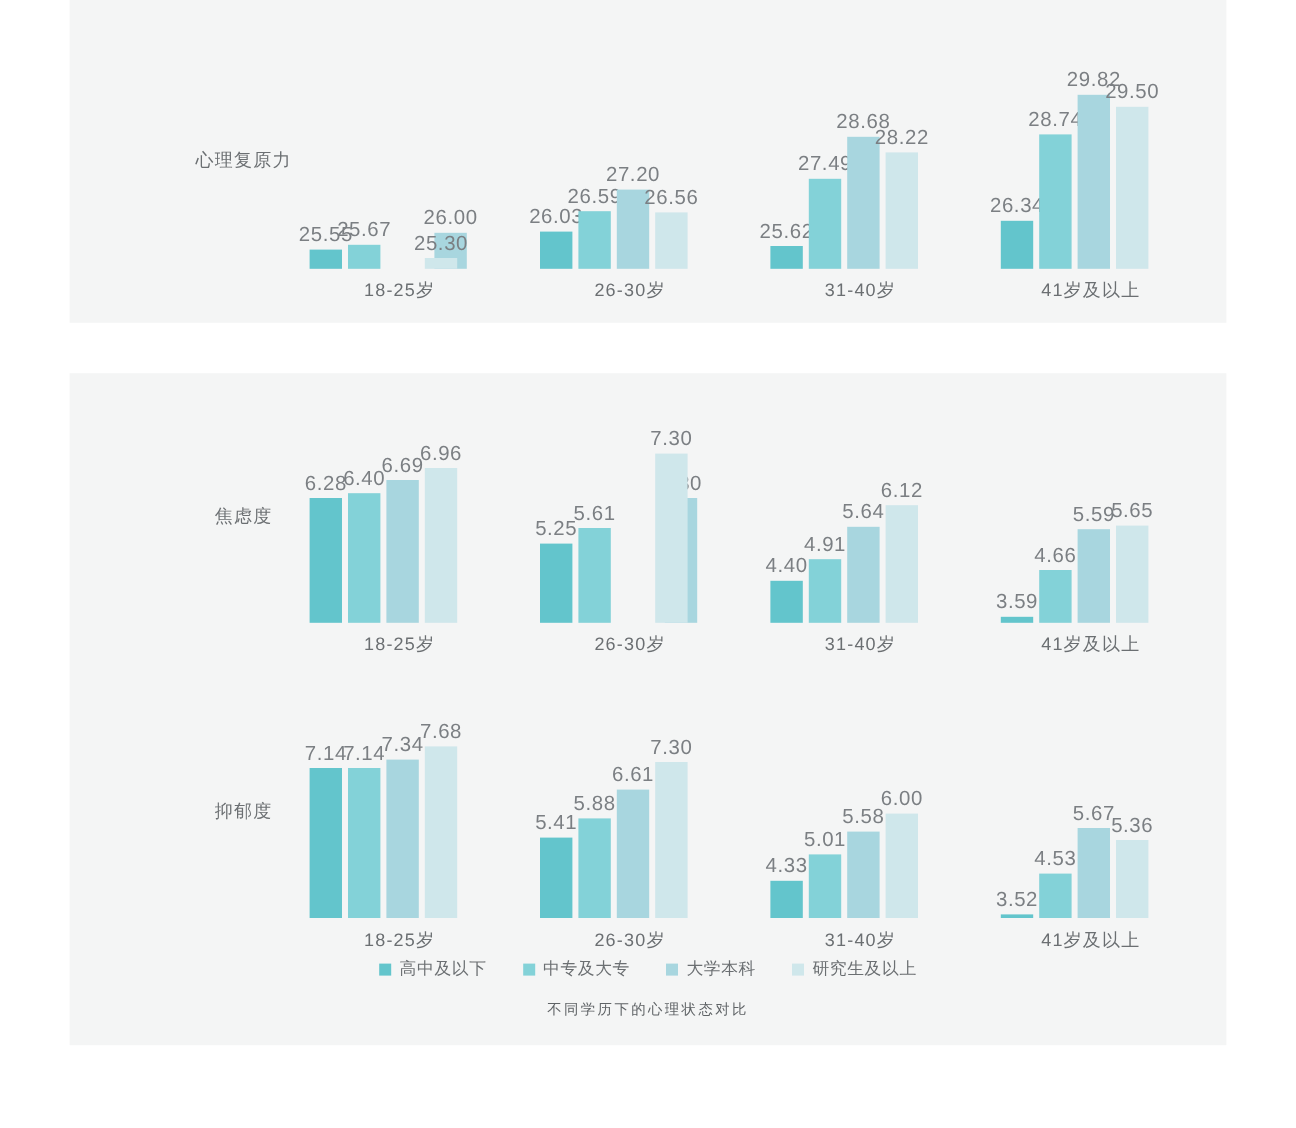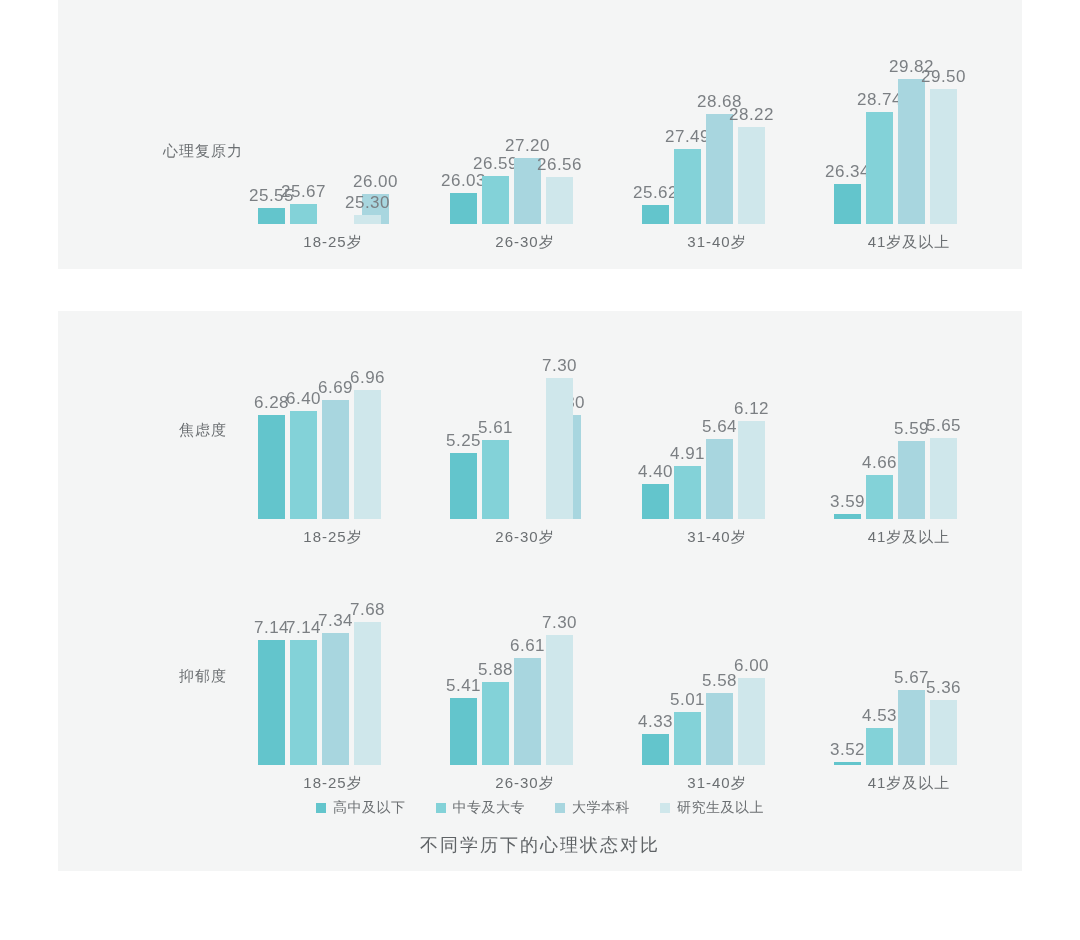--- a/index.html
+++ b/index.html
@@ -110,33 +110,33 @@
     font-size: 14px;
     color: #6b6f72;
     letter-spacing: 0.5px;
   }
   .chart-title {
     position: absolute;
     left: 0;
     top: 522px;
     width: 964px;
     text-align: center;
-    font-size: 18px;
+    font-size: 12px;
     color: #5f6366;
     letter-spacing: 2px;
   }
 </style>
 </head>
 <body>
 
 <div id="root">
 
   <div class="panel" id="panel-top">
     <div class="row" id="row-0" style="top: 0px; height: 269px;">
-      <div class="row-label" id="row-label-0" style="top: 124px; margin-top: 18px;">心理复原力</div>
+      <div class="row-label" id="row-label-0" style="top: 124px;">心理复原力</div>
       <div class="plot" id="plot-0">
           <div class="group" style="left: 0px; top: 0px; height: 269px;">
             <div class="bars" style="bottom: 45px;">
               <div class="bar-wrap" style="left: 0px; height: 16.5px;">
                 <div class="bar" style="height: 16.5px; background: rgb(99, 197, 204);"></div>
                 <div class="bar-value" style="bottom: 18.5px;">25.55</div>
               </div>
               <div class="bar-wrap" style="left: 32px; height: 20.1px;">
                 <div class="bar" style="height: 20.1px; background: rgb(131, 210, 216);"></div>
                 <div class="bar-value" style="bottom: 22.1px;">25.67</div>

